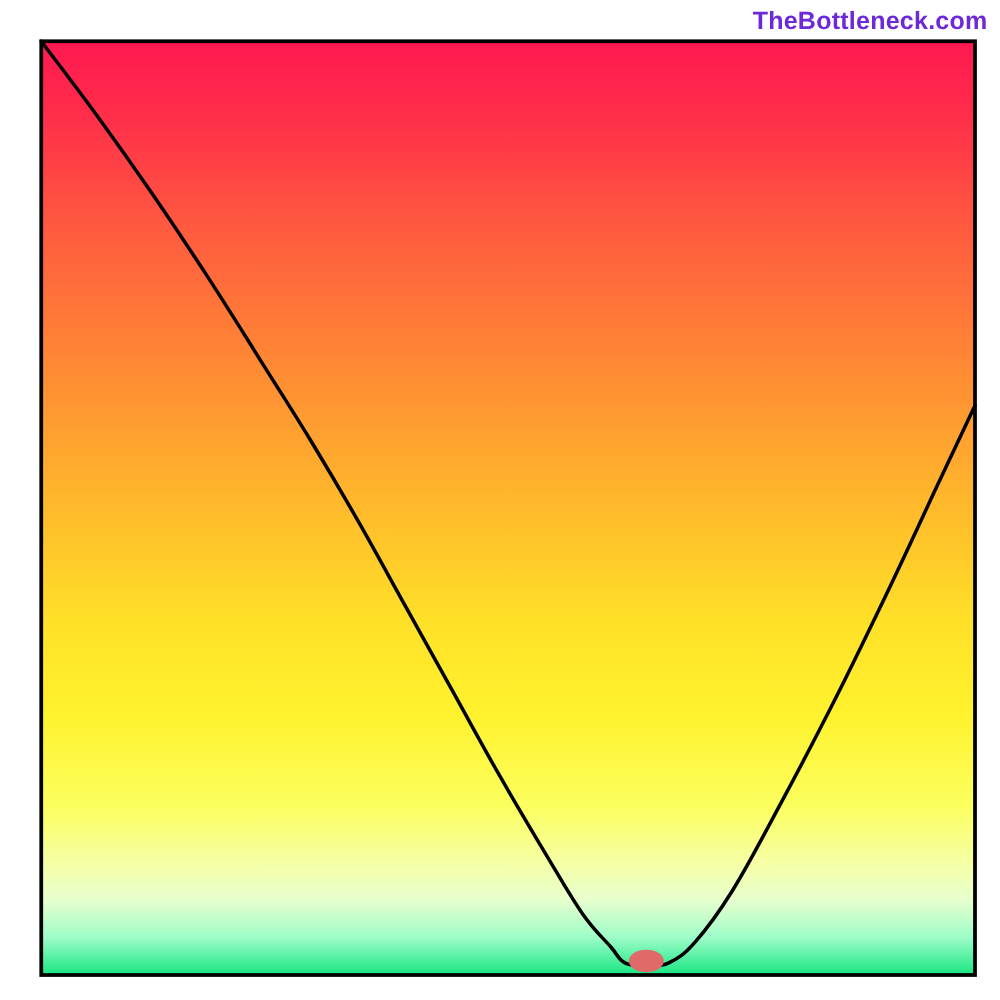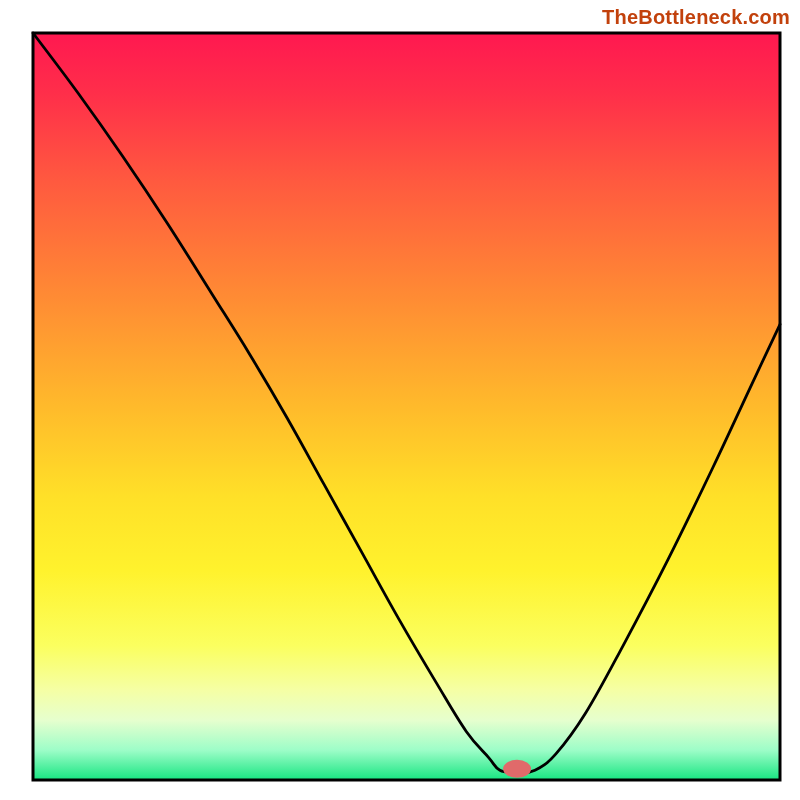--- a/index.html
+++ b/index.html
@@ -14,21 +14,21 @@
     position: relative;
     width: 800px;
     height: 800px;
   }
   .watermark {
     position: absolute;
     top: 6px;
     right: 10px;
     font-size: 20px;
     font-weight: 600;
-    color: #c2410c;
+    color: #6d28d9;
     letter-spacing: 0.2px;
   }
   svg {
     position: absolute;
     top: 0;
     left: 0;
   }
 </style>
 </head>
 <body>

